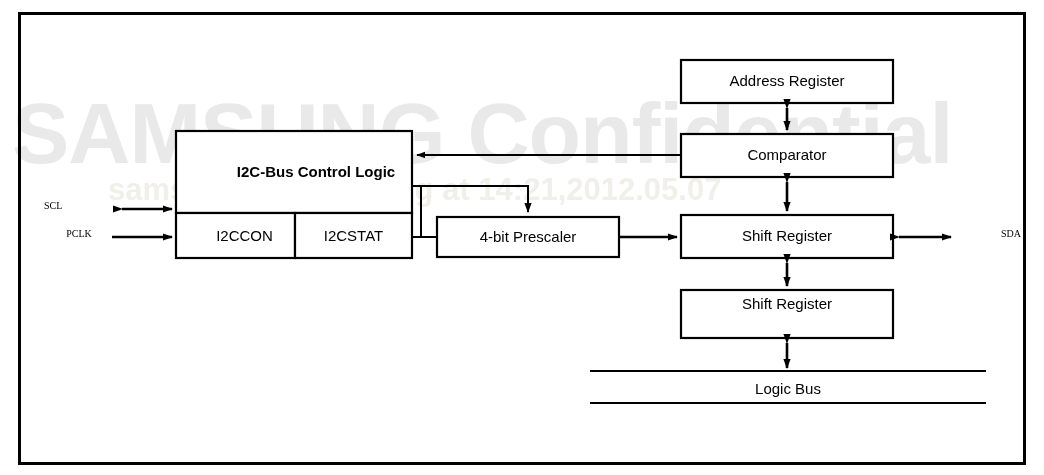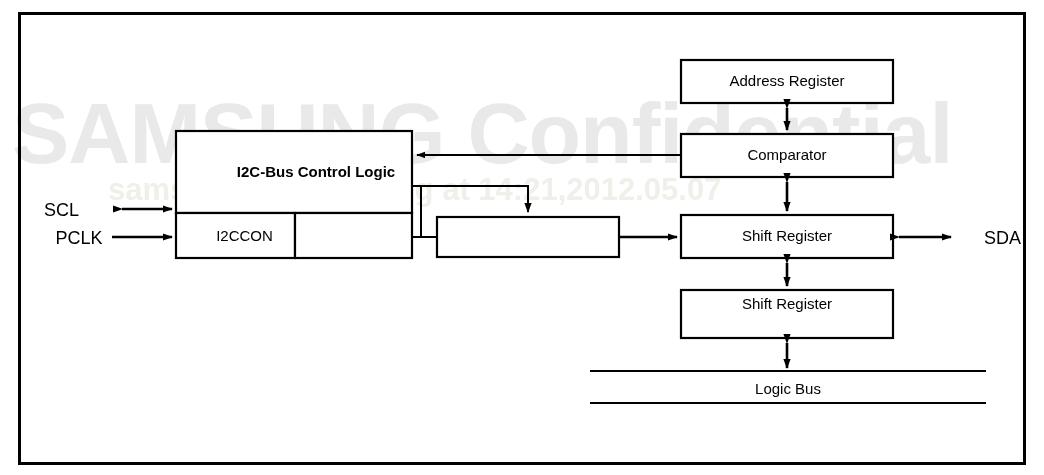--- a/index.html
+++ b/index.html
@@ -14,21 +14,21 @@
           letter-spacing:-1px;color:#e9e9e9;}
   #wm-small{left:108px;top:172px;font-size:31px;font-weight:bold;
             color:#f0efe9;letter-spacing:0px;}
 
   
   #svg{position:absolute;left:0;top:0;width:1044px;height:475px;}
 
   
   .lbl{position:absolute;color:#000;font-size:15px;line-height:1.15;
        text-align:center;white-space:nowrap;}
-  .lbl.side{font-size:18px;}
+  .lbl.side{font-size:10px;font-family:Liberation Serif, serif;}
   .lbl.two{line-height:1.1;}
 </style>
 </head>
 <body>
 
 <div id="stage">
 
   <div class="wm" id="wm-big">SAMSUNG Confidential</div>
   <div class="wm" id="wm-small">samsung / david.pang at 14:21,2012.05.07</div>
 
@@ -74,21 +74,23 @@
     <line x1="787" y1="263" x2="787" y2="286" stroke="#000" stroke-width="2.6" marker-start="url(#ah)" marker-end="url(#ah)"></line>
     <line x1="787" y1="343" x2="787" y2="368" stroke="#000" stroke-width="2.6" marker-start="url(#ah)" marker-end="url(#ah)"></line>
 
     <line x1="899" y1="237" x2="951" y2="237" stroke="#000" stroke-width="2.4" marker-start="url(#ah)" marker-end="url(#ah)"></line>
   </svg>
 
   <div class="lbl" style="left:176px;top:163px;width:280px;font-weight:bold;">I2C-Bus Control Logic</div>
 
   <div class="lbl" style="left:176px;top:227px;width:137px;">I2CCON</div>
 
+  <div class="lbl" style="left:295px;top:227px;width:117px;">I2CSTAT</div>
 
+  <div class="lbl" style="left:437px;top:228px;width:182px;">4-bit Prescaler</div>
 
   <div class="lbl" style="left:681px;top:72px;width:212px;">Address Register</div>
 
   <div class="lbl" style="left:681px;top:146px;width:212px;">Comparator</div>
 
   <div class="lbl" style="left:681px;top:227px;width:212px;">Shift Register</div>
 
   <div class="lbl two" style="left:681px;top:296px;width:212px;">
     <div>Shift Register</div>
   </div>

